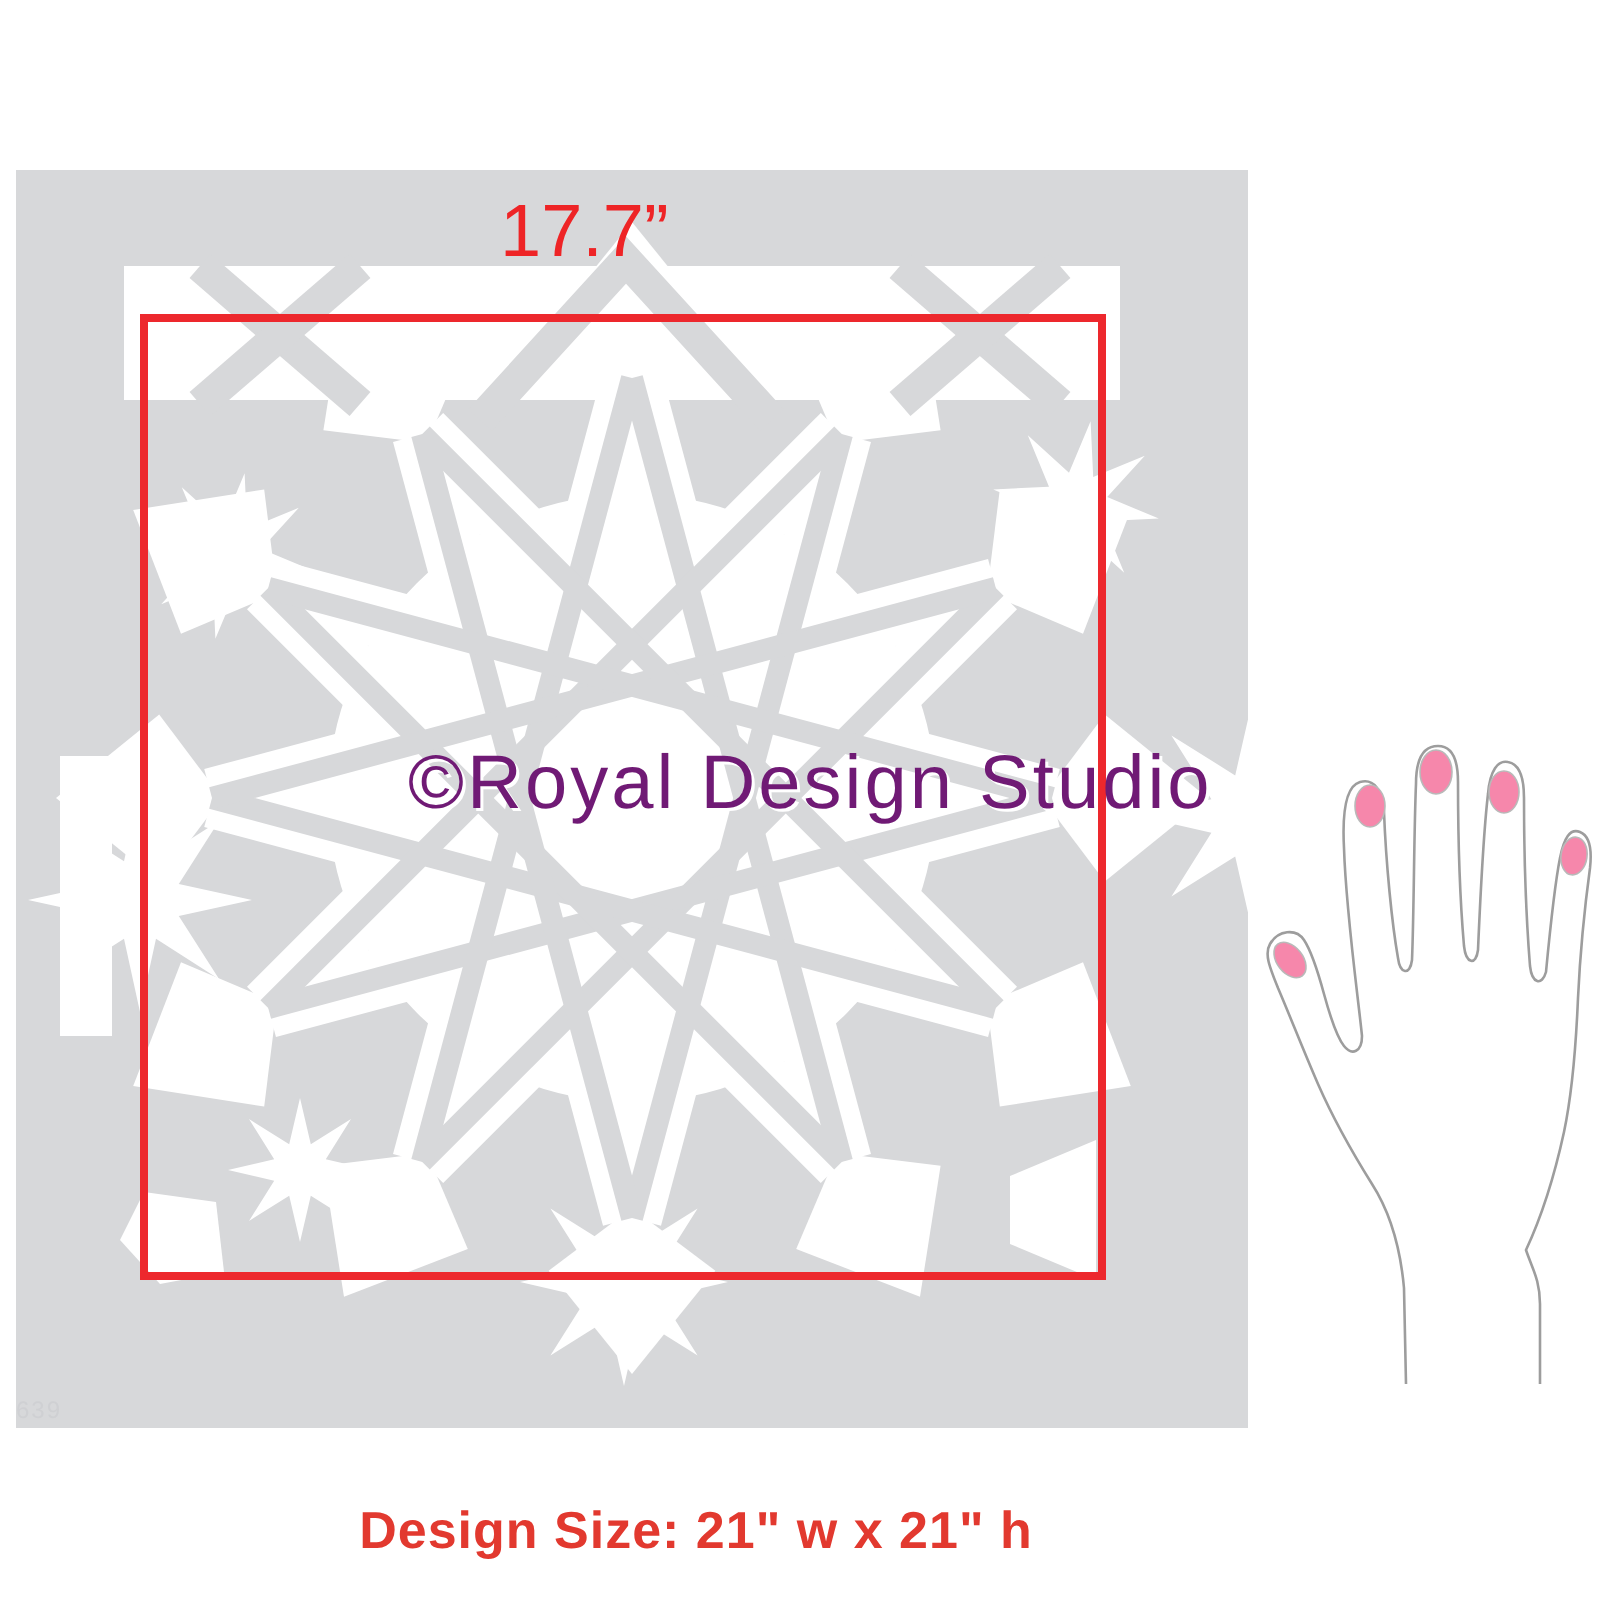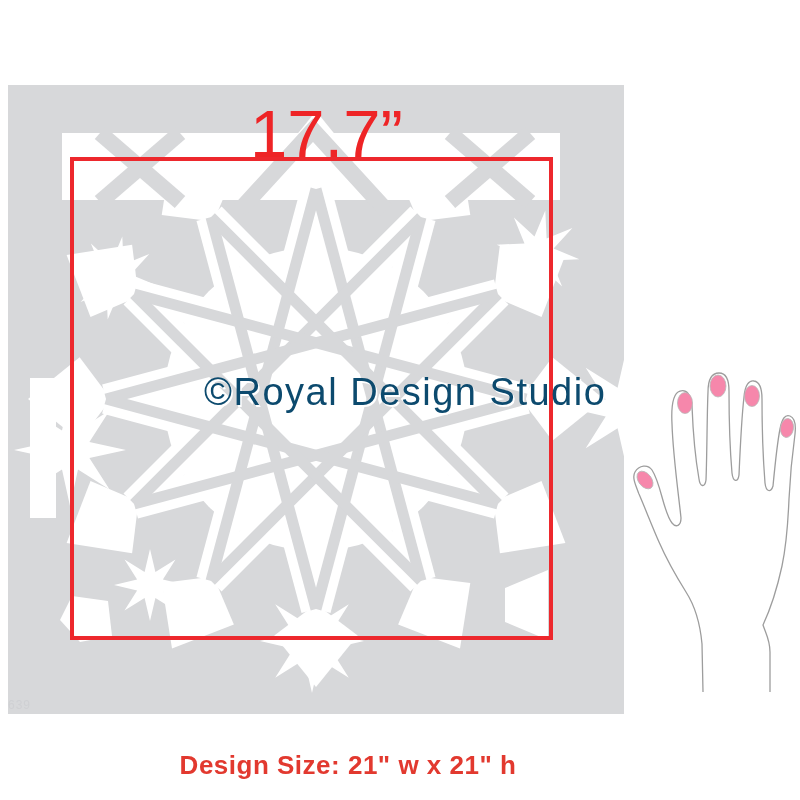--- a/index.html
+++ b/index.html
@@ -7,25 +7,25 @@
     position:relative;width:800px;height:800px;background:#ffffff;overflow:hidden;
     font-family:"Liberation Sans",sans-serif;
   }
   #art{position:absolute;left:0;top:0;z-index:1;}
   #measure-box{
     position:absolute;left:70px;top:157px;width:483px;height:483px;
     border:4px solid #ed282d;box-sizing:border-box;z-index:3;
   }
   #width-label{
     position:absolute;left:250px;top:95px;z-index:4;
-    font-size:67px;font-weight:400;color:#ee2426;letter-spacing:0;
+    font-size:37px;font-weight:400;color:#ee2426;letter-spacing:0;
   }
   #watermark{
     position:absolute;left:204px;top:371px;z-index:4;
-    font-size:38px;color:#0c4a6e;letter-spacing:1.5px;white-space:nowrap;
+    font-size:38px;color:#701a75;letter-spacing:1.5px;white-space:nowrap;
     text-shadow:1.5px 1.5px 0 #ffffff;
   }
   #sku-label{
     position:absolute;left:8px;top:698px;z-index:4;
     font-size:12px;color:#cfd0d3;letter-spacing:1px;
   }
   #design-size-label{
     position:absolute;left:0;top:750px;width:696px;text-align:center;z-index:4;
     font-size:26px;font-weight:bold;color:#e2392f;letter-spacing:0.5px;
   }

